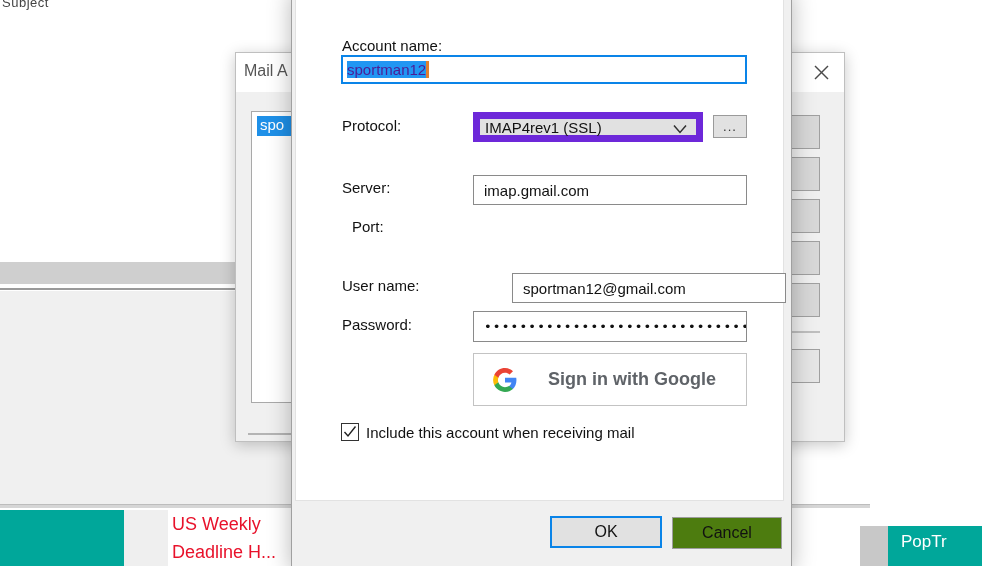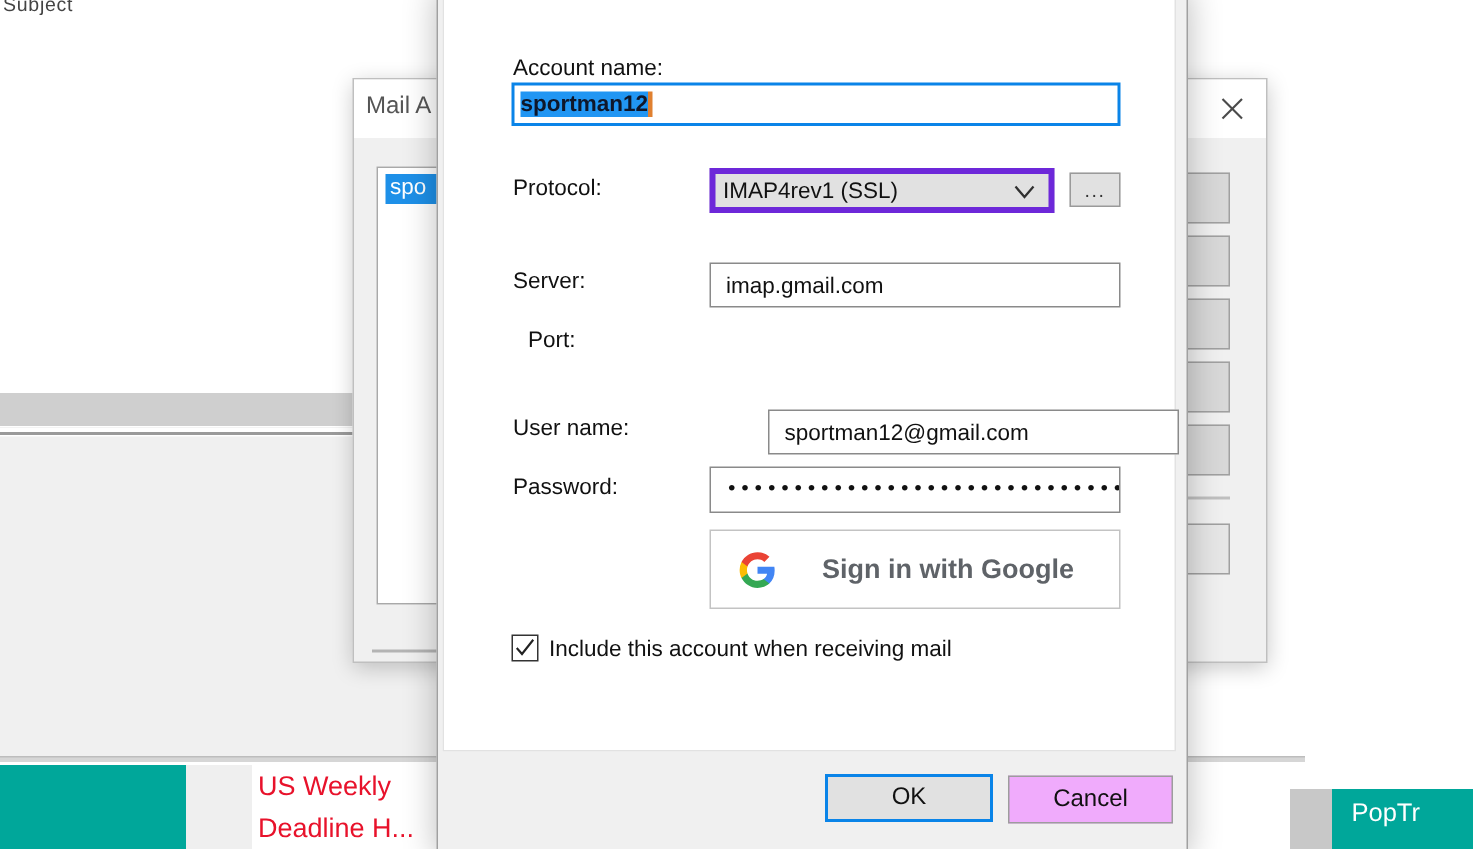--- a/index.html
+++ b/index.html
@@ -144,29 +144,29 @@
 
   .tbox {
     position:absolute; background:#ffffff; border:1px solid #8a8a8a;
     box-sizing:border-box; font-size:15px; color:#111;
     display:flex; align-items:center; padding-left:10px; overflow:hidden;
     white-space:nowrap;
   }
   .tbox.focused { border:2px solid #0a84e8; padding-left:4px; }
 
   .sel-text {
-    background:#2196f3; color:#0f172a;font-weight:bold;
+    background:#2196f3; color:#4c1d95;
   }
   .caret {
     display:inline-block; width:3px; height:17px; background:#e08030;
     margin-left:0px; vertical-align:-3px;
   }
 
   .combo {
-    position:absolute; background:#e1e1e1; border:4px solid #6d28d9;
+    position:absolute; background:#e1e1e1; border:7px solid #6d28d9;
     box-sizing:border-box; font-size:15px; color:#111;
     display:flex; align-items:center; padding-left:5px;
   }
   .combo .chev {
     position:absolute; right:12px; top:50%; transform:translateY(-60%);
     width:11px; height:11px;
   }
   .dots-btn {
     position:absolute; background:#e1e1e1; border:1px solid #9a9a9a;
     box-sizing:border-box; font-size:13px; color:#333;
@@ -191,21 +191,21 @@
 
   .chk-row { position:absolute; left:337px; top:430px; display:flex; align-items:center; }
   .chk-box {
     width:18px; height:18px; border:1px solid #333; background:#ffffff;
     box-sizing:border-box; position:relative; flex:none;
   }
   .chk-box svg { position:absolute; left:1px; top:1px; }
   .chk-label { margin-left:7px; font-size:15px; color:#111; white-space:nowrap; }
 
   .dbtn {
-    position:absolute; height:32px; background:#f0abfc; border:1px solid #9d9d9d;
+    position:absolute; height:32px; background:#4d7c0f; border:1px solid #9d9d9d;
     box-sizing:border-box; display:flex; align-items:center; justify-content:center;
     font-size:16px; color:#111;
   }
   .dbtn.primary { border:2px solid #0a84e8; background:#e1e1e1; }
 </style>
 </head>
 <body>
 
 <div id="root">
 

